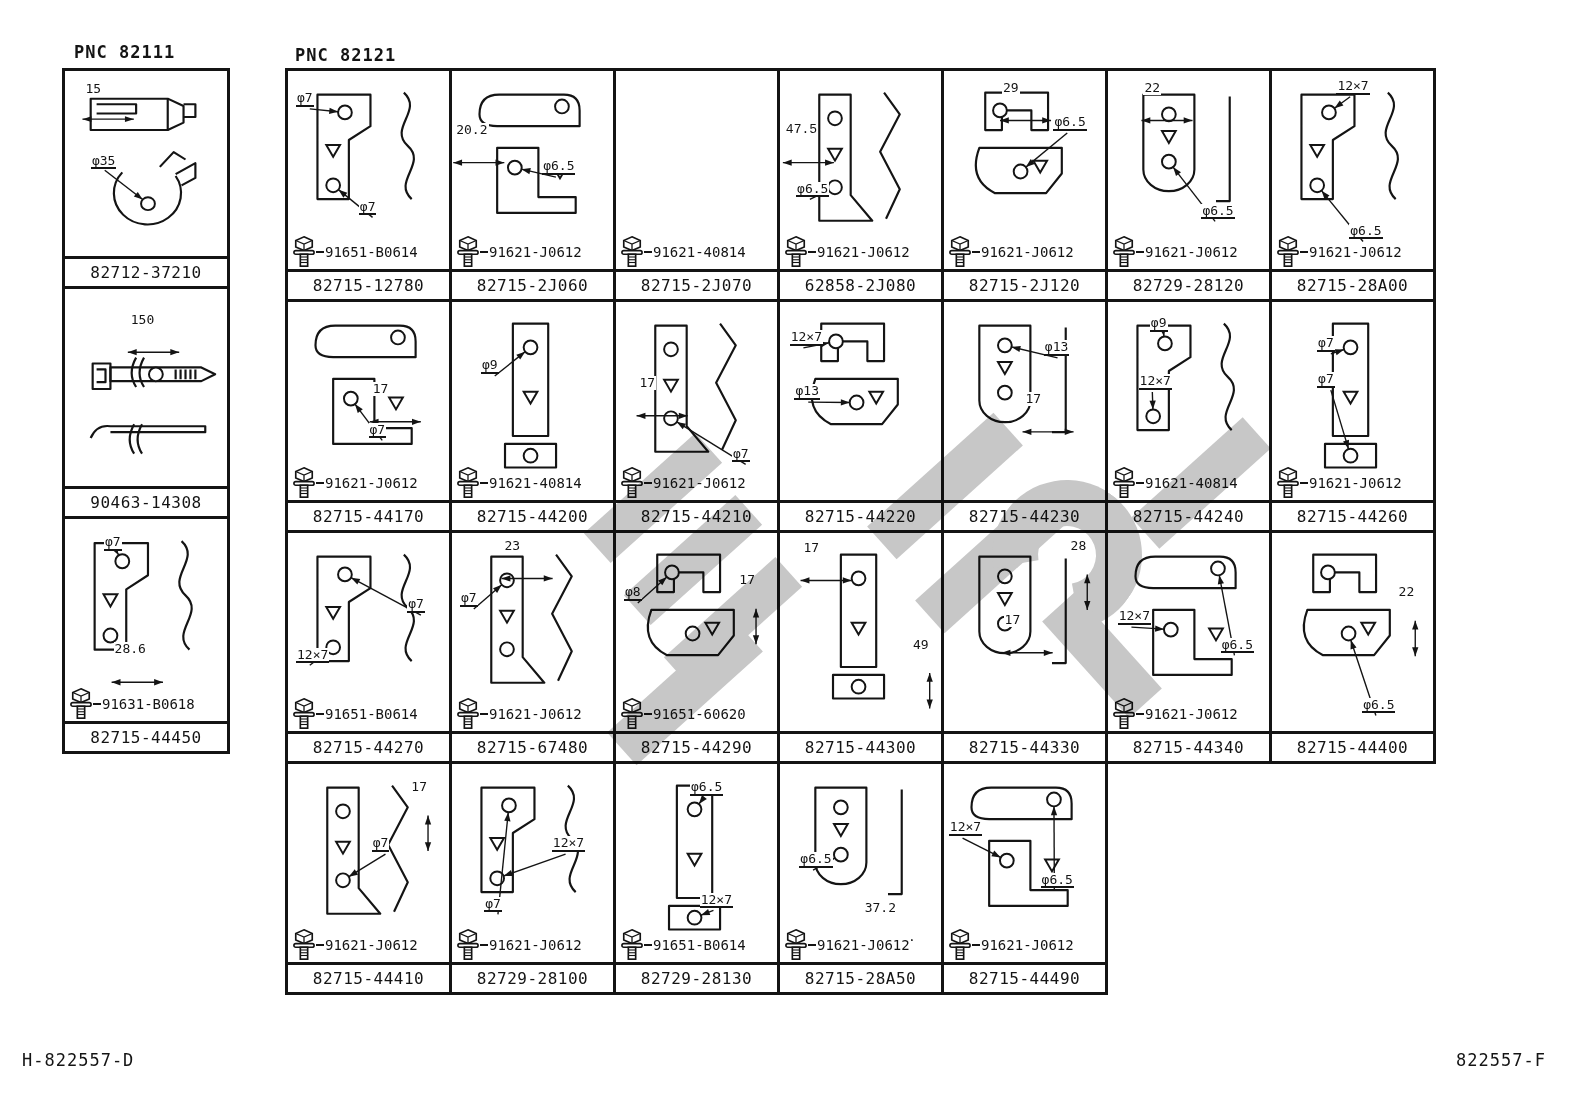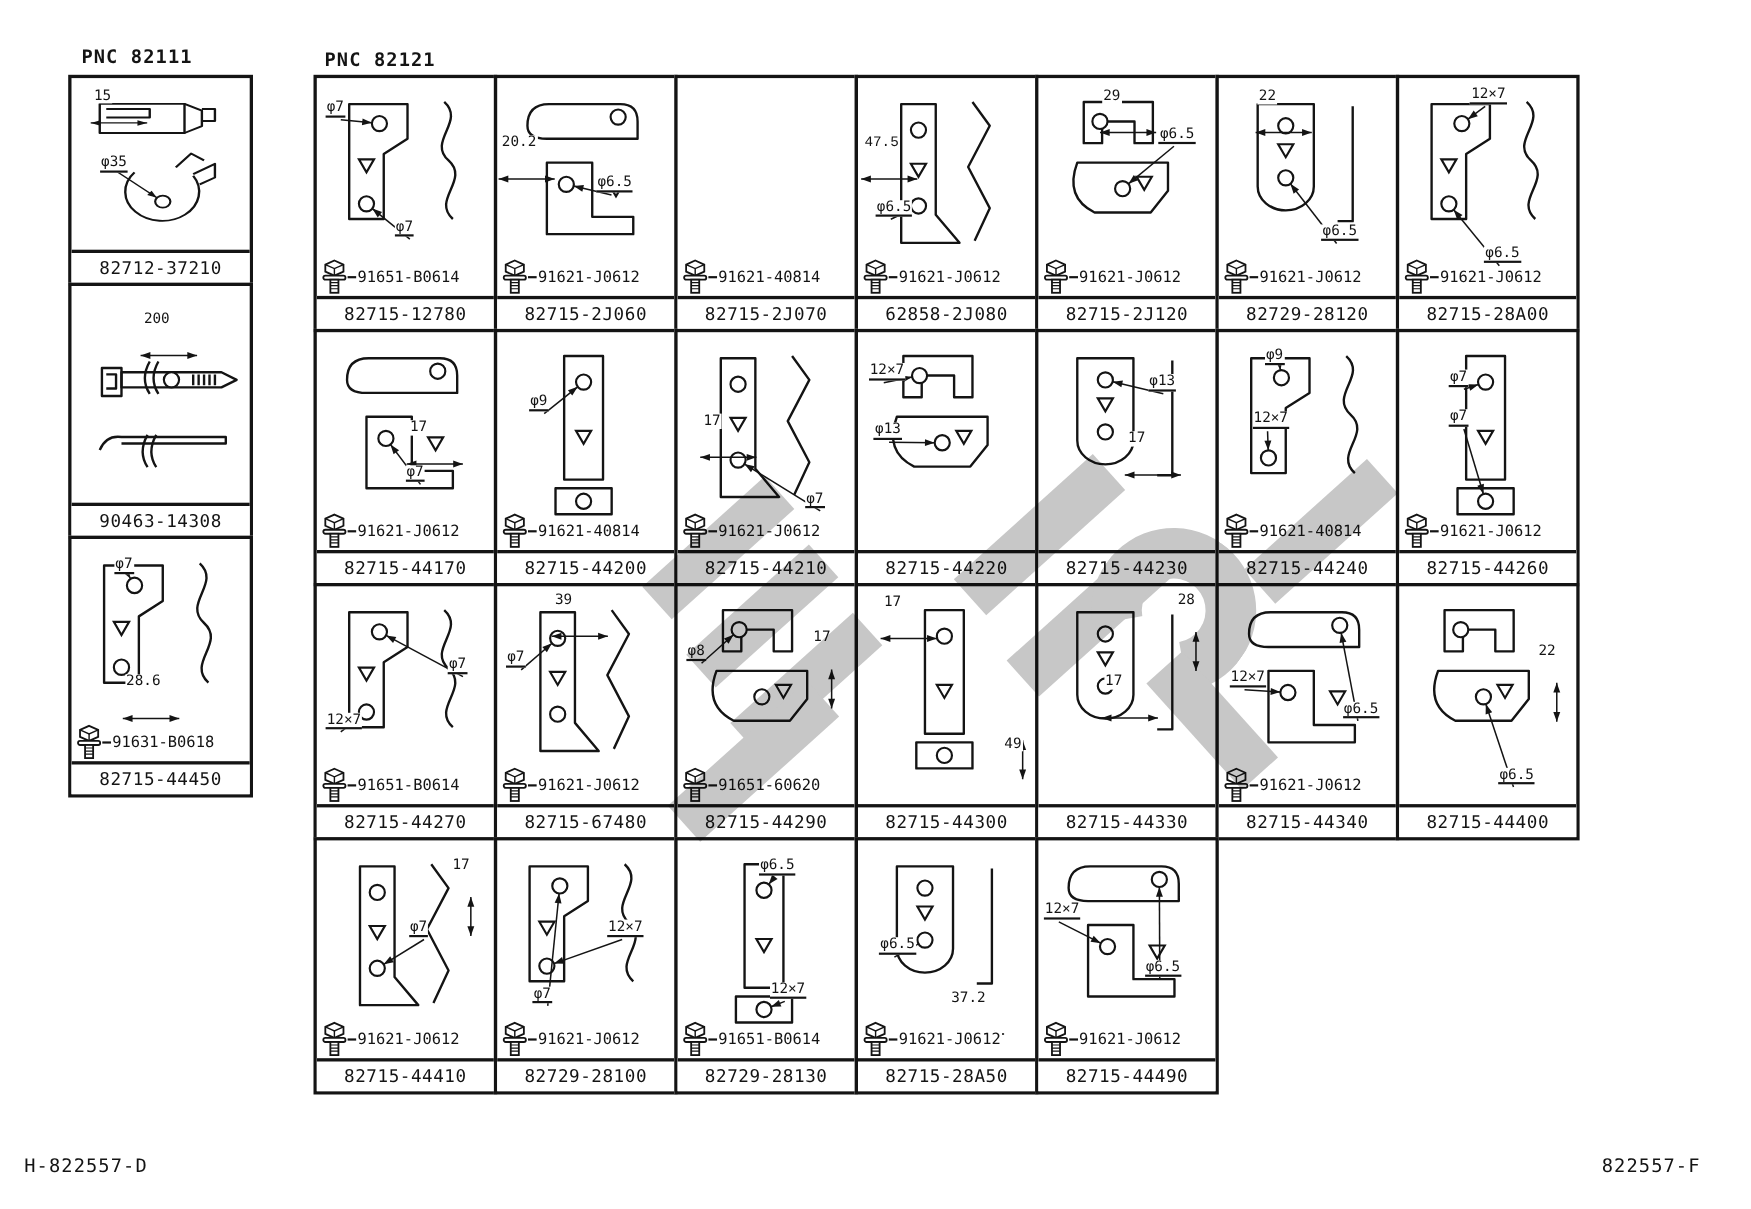--- a/index.html
+++ b/index.html
@@ -36,21 +36,21 @@
   .wm-bar{position:absolute;background:#c7c7c7}
   .wm-ring{position:absolute;border-radius:50%;border:46px solid #c7c7c7;box-sizing:border-box}
 </style>
 </head>
 <body>
 
 <span id="pnc1" class="pnc">PNC  82111</span>
 <span id="pnc2" class="pnc">PNC  82121</span>
 
 <div id="leftcol">
-    <div class="lcell" style="height: 192px;">
+    <div class="lcell" style="height: 221px;">
       <div class="draw">
         <span class="dim" style="left: 12%; top: 6%;">15</span>
         <span class="dim lead" style="left: 16%; top: 44%;">φ35</span>
         <svg viewBox="0 0 164 204" preserveAspectRatio="none">
           <path d="M26,30 h78 v34 h-78 z" fill="none" stroke="#141414" stroke-width="2.2" stroke-linejoin="round"></path>
           <path d="M32,36 h40 v10 h-40" fill="none" stroke="#141414" stroke-width="2.2" stroke-linejoin="round"></path>
           <path d="M104,30 l16,8 v18 l-16,8" fill="none" stroke="#141414" stroke-width="2.2" stroke-linejoin="round"></path>
           <path d="M120,36 h12 v14 h-12" fill="none" stroke="#141414" stroke-width="2.2" stroke-linejoin="round"></path>
           <path d="M58,110 a34,34 0 1 0 54,4" fill="none" stroke="#141414" stroke-width="2.2" stroke-linejoin="round"></path>
           <path d="M112,112 l20,-12 v16 l-14,8" fill="none" stroke="#141414" stroke-width="2.2" stroke-linejoin="round"></path>
@@ -60,21 +60,21 @@
           <polygon points="17.68,52.24 26.68,49.04 26.68,55.440000000000005" fill="#141414"></polygon>
           <polygon points="69.68,52.24 60.68000000000001,55.440000000000005 60.68000000000001,49.04" fill="#141414"></polygon>
           <line x1="40.239999999999995" y1="107.76" x2="78.60874246142316" y2="139.53521085013654" stroke="#141414" stroke-width="1.4"></line>
           <polygon points="78.60874246142316,139.53521085013654 69.63607915760107,136.25934253223295 73.71817209461909,131.330192782677" fill="#141414"></polygon>
         </svg>
       </div>
       <div class="band">82712-37210</div>
     </div>
     <div class="lcell" style="height: 233px;">
       <div class="draw">
-        <span class="dim" style="left: 40%; top: 12%;">200</span>
+        <span class="dim" style="left: 40%; top: 12%;">150</span>
         <svg viewBox="0 0 164 204" preserveAspectRatio="none">
           <path d="M28,76 h18 v26 h-18 z" fill="none" stroke="#141414" stroke-width="2.2" stroke-linejoin="round"></path>
           <path d="M32,82 h9 v13 h-9" fill="none" stroke="#141414" stroke-width="2.2" stroke-linejoin="round"></path>
           <path d="M46,80 h92 l14,7 -14,7 h-92 z" fill="none" stroke="#141414" stroke-width="2.2" stroke-linejoin="round"></path>
           <path d="M72,70 q-9,16 0,30" fill="none" stroke="#141414" stroke-width="2.2" stroke-linejoin="round"></path>
           <path d="M80,70 q-9,16 0,30" fill="none" stroke="#141414" stroke-width="2.2" stroke-linejoin="round"></path>
           <path d="M112,82 v10 M117,82 v10 M122,82 v10 M127,82 v10 M132,82 v10" fill="none" stroke="#141414" stroke-width="2.2" stroke-linejoin="round"></path>
           <path d="M26,152 q6,-14 20,-12 h96 v6 h-96" fill="none" stroke="#141414" stroke-width="2.2" stroke-linejoin="round"></path>
           <path d="M70,138 q-9,16 0,30" fill="none" stroke="#141414" stroke-width="2.2" stroke-linejoin="round"></path>
           <path d="M78,138 q-9,16 0,30" fill="none" stroke="#141414" stroke-width="2.2" stroke-linejoin="round"></path>
@@ -562,21 +562,21 @@
             <line x1="9" y1="27" x2="17" y2="27" stroke="#141414" stroke-width="1.2"></line>
             <line x1="9" y1="30" x2="17" y2="30" stroke="#141414" stroke-width="1.2"></line>
           </svg>
           <span class="bline"></span>
           <span class="bnum">91651-B0614</span>
         </div>
         <div class="band">82715-44270</div>
       </div>
       <div class="cell">
         <div class="draw">
-          <span class="dim" style="left: 32%; top: 3%;">39</span>
+          <span class="dim" style="left: 32%; top: 3%;">23</span>
           <span class="dim lead" style="left: 5%; top: 29%;">φ7</span>
           <svg viewBox="0 0 164 204" preserveAspectRatio="none">
             <path d="M40,24 h32 v102 l22,26 h-54 z" fill="none" stroke="#141414" stroke-width="2.2" stroke-linejoin="round"></path>
             <path d="M106,22 l16,22 -20,38 20,38 -14,30" fill="none" stroke="#141414" stroke-width="2.2" stroke-linejoin="round"></path>
             <polygon points="49,79 63,79 56,91" fill="none" stroke="#141414" stroke-width="2"></polygon>
             <circle cx="56" cy="48" r="7" fill="#fff" stroke="#141414" stroke-width="2"></circle>
             <circle cx="56" cy="118" r="7" fill="#fff" stroke="#141414" stroke-width="2"></circle>
             <line x1="50.47999999999999" y1="46.120000000000005" x2="102.47999999999999" y2="46.120000000000005" stroke="#141414" stroke-width="1.4"></line>
             <polygon points="50.47999999999999,46.120000000000005 59.47999999999999,42.92 59.47999999999999,49.32000000000001" fill="#141414"></polygon>
             <polygon points="102.47999999999999,46.120000000000005 93.47999999999999,49.32000000000001 93.47999999999999,42.92" fill="#141414"></polygon>
@@ -629,21 +629,21 @@
             <line x1="9" y1="30" x2="17" y2="30" stroke="#141414" stroke-width="1.2"></line>
           </svg>
           <span class="bline"></span>
           <span class="bnum">91651-60620</span>
         </div>
         <div class="band">82715-44290</div>
       </div>
       <div class="cell">
         <div class="draw">
           <span class="dim" style="left: 14%; top: 4%;">17</span>
-          <span class="dim" style="left: 82%; top: 52%; margin-top: 32px;">49</span>
+          <span class="dim" style="left: 82%; top: 52%;">49</span>
           <svg viewBox="0 0 164 204" preserveAspectRatio="none">
             <path d="M62,22 h36 v114 h-36 z" fill="none" stroke="#141414" stroke-width="2.2" stroke-linejoin="round"></path>
             <path d="M54,144 h52 v24 h-52 z" fill="none" stroke="#141414" stroke-width="2.2" stroke-linejoin="round"></path>
             <polygon points="73,91 87,91 80,103" fill="none" stroke="#141414" stroke-width="2"></polygon>
             <circle cx="80" cy="46" r="7" fill="#fff" stroke="#141414" stroke-width="2"></circle>
             <circle cx="80" cy="156" r="7" fill="#fff" stroke="#141414" stroke-width="2"></circle>
             <line x1="20.959999999999994" y1="48.16" x2="72.96" y2="48.16" stroke="#141414" stroke-width="1.4"></line>
             <polygon points="20.959999999999994,48.16 29.959999999999994,44.959999999999994 29.959999999999994,51.36" fill="#141414"></polygon>
             <polygon points="72.96,48.16 63.959999999999994,51.36 63.959999999999994,44.959999999999994" fill="#141414"></polygon>
             <line x1="152.48" y1="142.07999999999998" x2="152.48" y2="178.07999999999998" stroke="#141414" stroke-width="1.4"></line>

